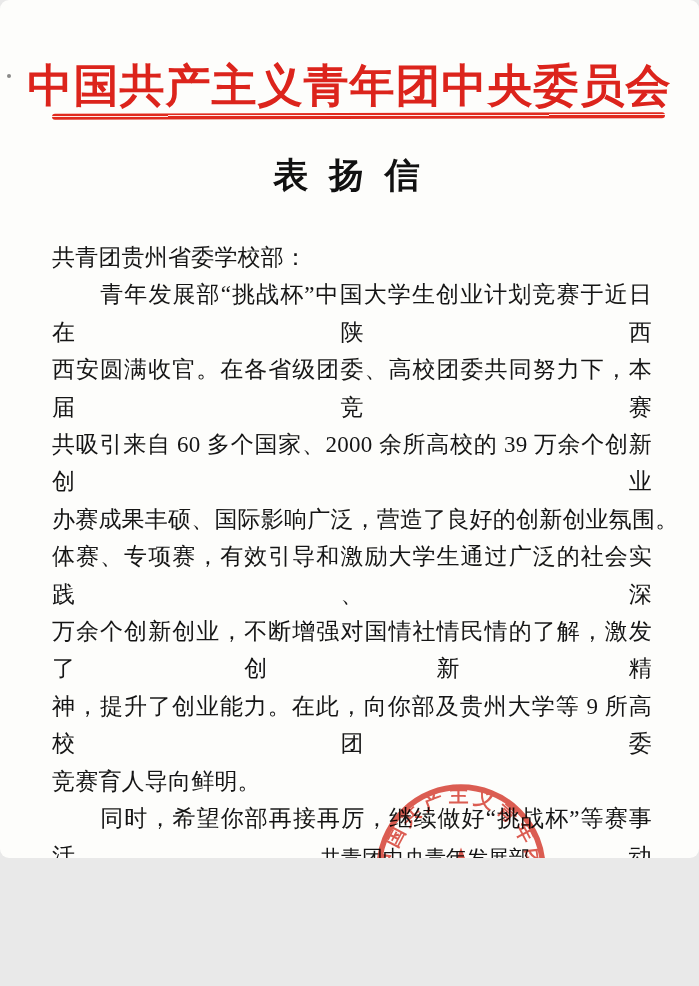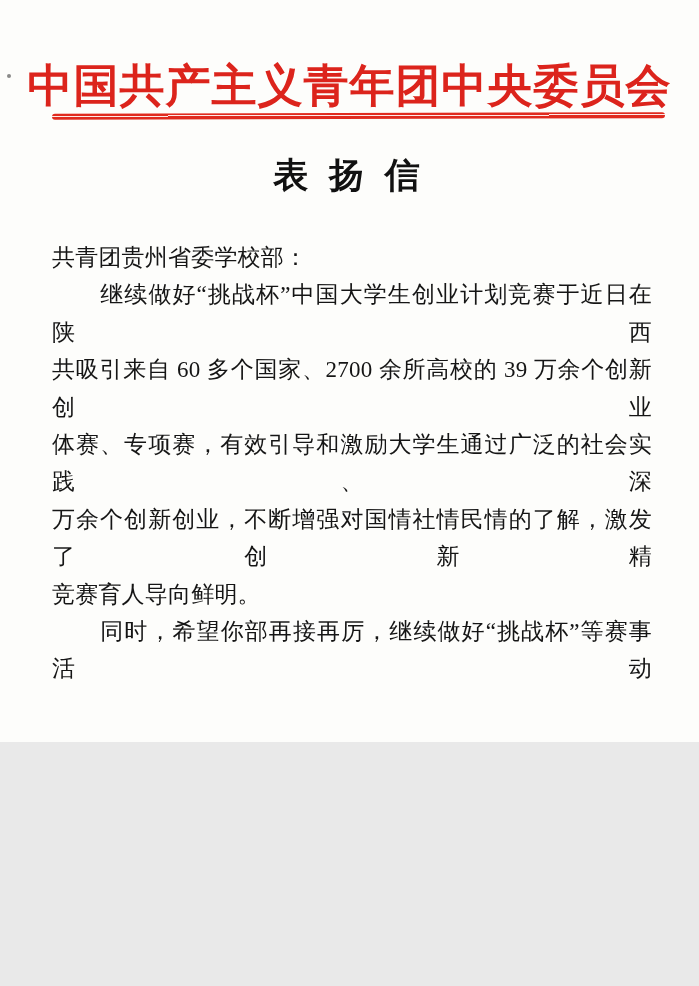--- a/index.html
+++ b/index.html
@@ -1,25 +1,26 @@
 <!DOCTYPE html>
 <html><head>
 <meta charset="utf-8">
 <style>
   * { margin: 0; padding: 0; box-sizing: border-box; }
   html, body { background: #e9e9e9; }
   .page {
     position: relative;
     width: 699px;
-    height: 742px;
+    height: 858px;
     margin: 0 auto;
     background: #fdfdfb;
     overflow: hidden;
     font-family: "Liberation Serif", "DejaVu Serif", serif;
     color: #151515;
+    border-radius: 9px;
   }
   .org-title {
     position: absolute;
     top: 56px; left: 0; right: 0;
     text-align: center;
     font-size: 45px;
     font-weight: bold;
     color: #dc241c;
     letter-spacing: 1px;
     white-space: nowrap;
@@ -105,24 +106,27 @@
   <span class="scan-speck"></span>
 
   <div class="org-title">中国共产主义青年团中央委员会</div>
 
   <div class="header-rule"></div>
 
   <div class="doc-title">表 扬 信</div>
 
   <div class="body-text">
     <div class="line">共青团贵州省委学校部：</div>
-    <div class="line fill">　　继续做好“挑战杯”中国大学生创业计划竞赛于近日在陕西</div>
-    <div class="line fill">共吸引来自 60 多个国家、2700 余所高校的 39 万余个创新创业</div>
+    <div class="line fill">　　青年发展部“挑战杯”中国大学生创业计划竞赛于近日在陕西</div>
+    <div class="line fill">西安圆满收官。在各省级团委、高校团委共同努力下，本届竞赛</div>
+    <div class="line fill">共吸引来自 60 多个国家、2000 余所高校的 39 万余个创新创业</div>
+    <div class="line">办赛成果丰硕、国际影响广泛，营造了良好的创新创业氛围。</div>
     <div class="line fill">体赛、专项赛，有效引导和激励大学生通过广泛的社会实践、深</div>
     <div class="line fill">万余个创新创业，不断增强对国情社情民情的了解，激发了创新精</div>
+    <div class="line fill">神，提升了创业能力。在此，向你部及贵州大学等 9 所高校团委</div>
     <div class="line">竞赛育人导向鲜明。</div>
     <div class="line fill">　　同时，希望你部再接再厉，继续做好“挑战杯”等赛事活动</div>
 
   </div>
 
   <div class="signature-block">
     <div>共青团中央青年发展部</div>
   </div>
 
   <svg class="seal" viewBox="0 0 200 200" xmlns="http://www.w3.org/2000/svg">

